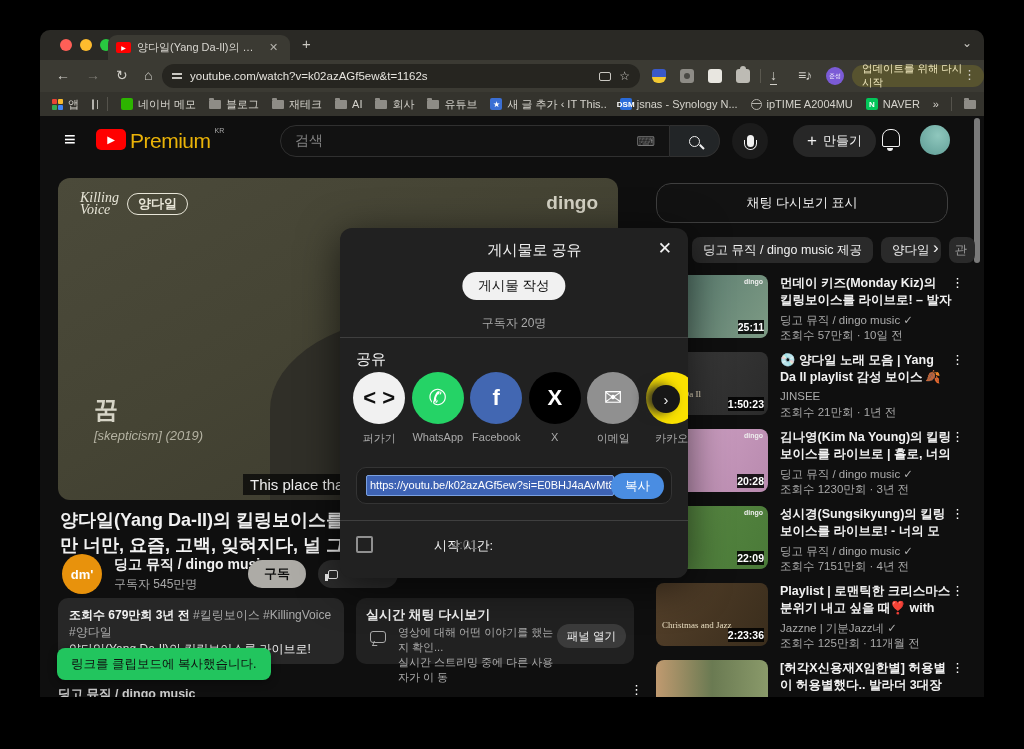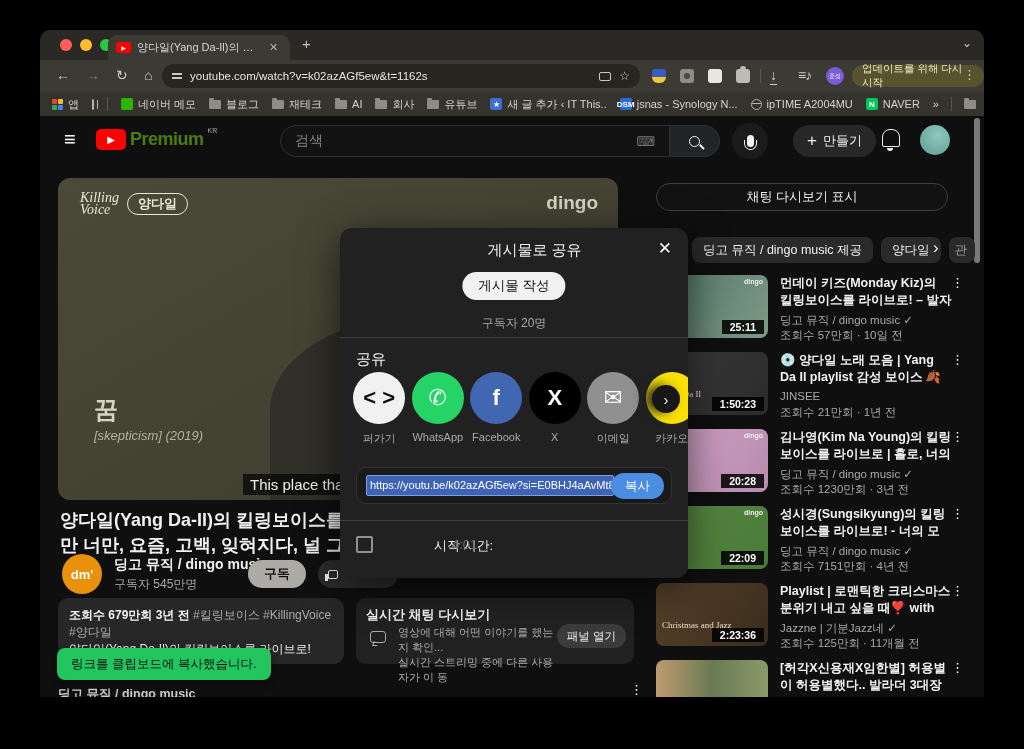--- a/index.html
+++ b/index.html
@@ -73,21 +73,21 @@
   #bm-right{margin-left:auto;display:flex;align-items:center;gap:12px;}
 
   
   #page { position:absolute; left:0; top:86px; width:944px; height:581px; background:#0f0f0f; overflow:hidden; }
 
   
   #yt-menu { position:absolute; left:24px; top:12px; font-size:20px; color:#fff; }
   #yt-logo { position:absolute; left:56px; top:13px; display:flex; align-items:flex-start; gap:4px; }
   .yt-play { width:30px; height:21px; background:#f00; border-radius:5px; color:#fff; display:flex;
              align-items:center; justify-content:center; font-size:10px; }
-  #yt-logo .word { font-size:18px; font-weight:bold; color:#4d7c0f; letter-spacing:-0.5px; }
+  #yt-logo .word { font-size:21px; font-weight:normal; color:#eab308; letter-spacing:-0.5px; }
   #yt-logo .kr { font-size:7px; color:#aaa; margin-top:-2px; }
   #searchbox { position:absolute; left:240px; top:9px; width:390px; height:32px; background:#121212;
                border:1px solid #303030; border-radius:16px 0 0 16px; display:flex; align-items:center; padding:0 14px; }
   #searchbox .ph { font-size:14px; color:#828282; flex:1; }
   #searchbox .kb { color:#777; font-size:13px; }
   #searchbtn { position:absolute; left:630px; top:9px; width:50px; height:32px; background:#222527;
                border:1px solid #303030; border-left:none; border-radius:0 16px 16px 0;
                display:flex; align-items:center; justify-content:center; }
   .mag{width:11px;height:11px;border:1.6px solid #f1f1f1;border-radius:50%;position:relative;}
   .mag::after{content:"";position:absolute;left:9px;top:9px;width:6px;height:1.6px;background:#f1f1f1;transform:rotate(45deg);}
@@ -154,36 +154,36 @@
   #panelbtn { position:absolute; right:8px; top:26px; height:24px; border-radius:12px; background:#3b3b3b;
               color:#f1f1f1; font-size:11.5px; display:flex; align-items:center; padding:0 10px; }
 
   #toast { position:absolute; left:17px; top:532px; width:214px; height:32px; background:#22c55e; border-radius:8px;
            color:#0f0f0f; font-size:12.5px; display:flex; align-items:center; padding:0 14px; z-index:30;
            box-shadow:0 2px 8px rgba(0,0,0,.4); }
   #bottomrow { position:absolute; left:18px; top:570px; font-size:12.5px; font-weight:bold; color:#c9c9c9; }
   #bottomdots { position:absolute; left:590px; top:566px; color:#fff; font-size:13px; }
 
   
-  #chat-toggle { position:absolute; left:616px; top:67px; width:292px; height:28px; border:1px solid #3f3f3f;
+  #chat-toggle { position:absolute; left:616px; top:67px; width:292px; height:40px; border:1px solid #3f3f3f;
                  border-radius:15px; color:#f1f1f1; font-size:13px; display:flex; align-items:center;
                  justify-content:center; background:#121212; }
   #chips { position:absolute; left:652px; top:121px; display:flex; gap:8px; }
   .chip { height:26px; border-radius:8px; background:#2a2a2a; color:#f1f1f1; font-size:12.5px;
           display:flex; align-items:center; padding:0 11px; white-space:nowrap; }
   #chips .chip:last-child { width:26px; overflow:hidden; padding:0 6px; color:#9a9a9a; }
   #chips-next { position:absolute; left:893px; top:122px; color:#f1f1f1; font-size:17px; }
   #vlist { position:absolute; left:616px; top:159px; width:308px; display:flex; flex-direction:column; gap:14px; }
   .vrow { position:relative; height:63px; }
   .vthumb { position:absolute; left:0; top:0; width:112px; height:63px; border-radius:8px; overflow:hidden; }
   .vthumb .dingo-s { position:absolute; right:5px; top:3px; font-size:7px; font-weight:bold; color:#eee; }
   .vthumb .tlabel { position:absolute; left:6px; bottom:16px; font-family:"Liberation Serif",serif;
                     font-size:9px; color:#e8ddc0; white-space:nowrap; }
   .vdur { position:absolute; right:4px; bottom:4px; background:rgba(0,0,0,.85); color:#fff; font-size:10.5px;
-          font-weight:bold; border-radius:0; padding:1px 8px; }
+          font-weight:bold; border-radius:0; padding:1px 0; }
   .vtitle { position:absolute; left:124px; top:0; width:172px; font-size:12.5px; font-weight:bold; color:#f1f1f1;
             line-height:17px; max-height:34px; overflow:hidden; }
   .vchan { position:absolute; left:124px; top:38px; width:172px; font-size:11.5px; color:#aaa; white-space:nowrap; overflow:hidden;}
   .vmeta { position:absolute; left:124px; top:53px; font-size:11.5px; color:#aaa; white-space:nowrap; }
   .vdots { position:absolute; right:0; top:0; color:#fff; font-size:13px; }
 
   
   #dialog { position:absolute; left:300px; top:112px; width:348px; height:350px; background:#212121;
             border-radius:12px; z-index:20; box-shadow:0 8px 40px rgba(0,0,0,.6); overflow:hidden; }
   #dlg-title { position:absolute; left:0; top:13px; width:100%; text-align:center; font-size:15px; color:#f1f1f1;padding-left:41px; }

